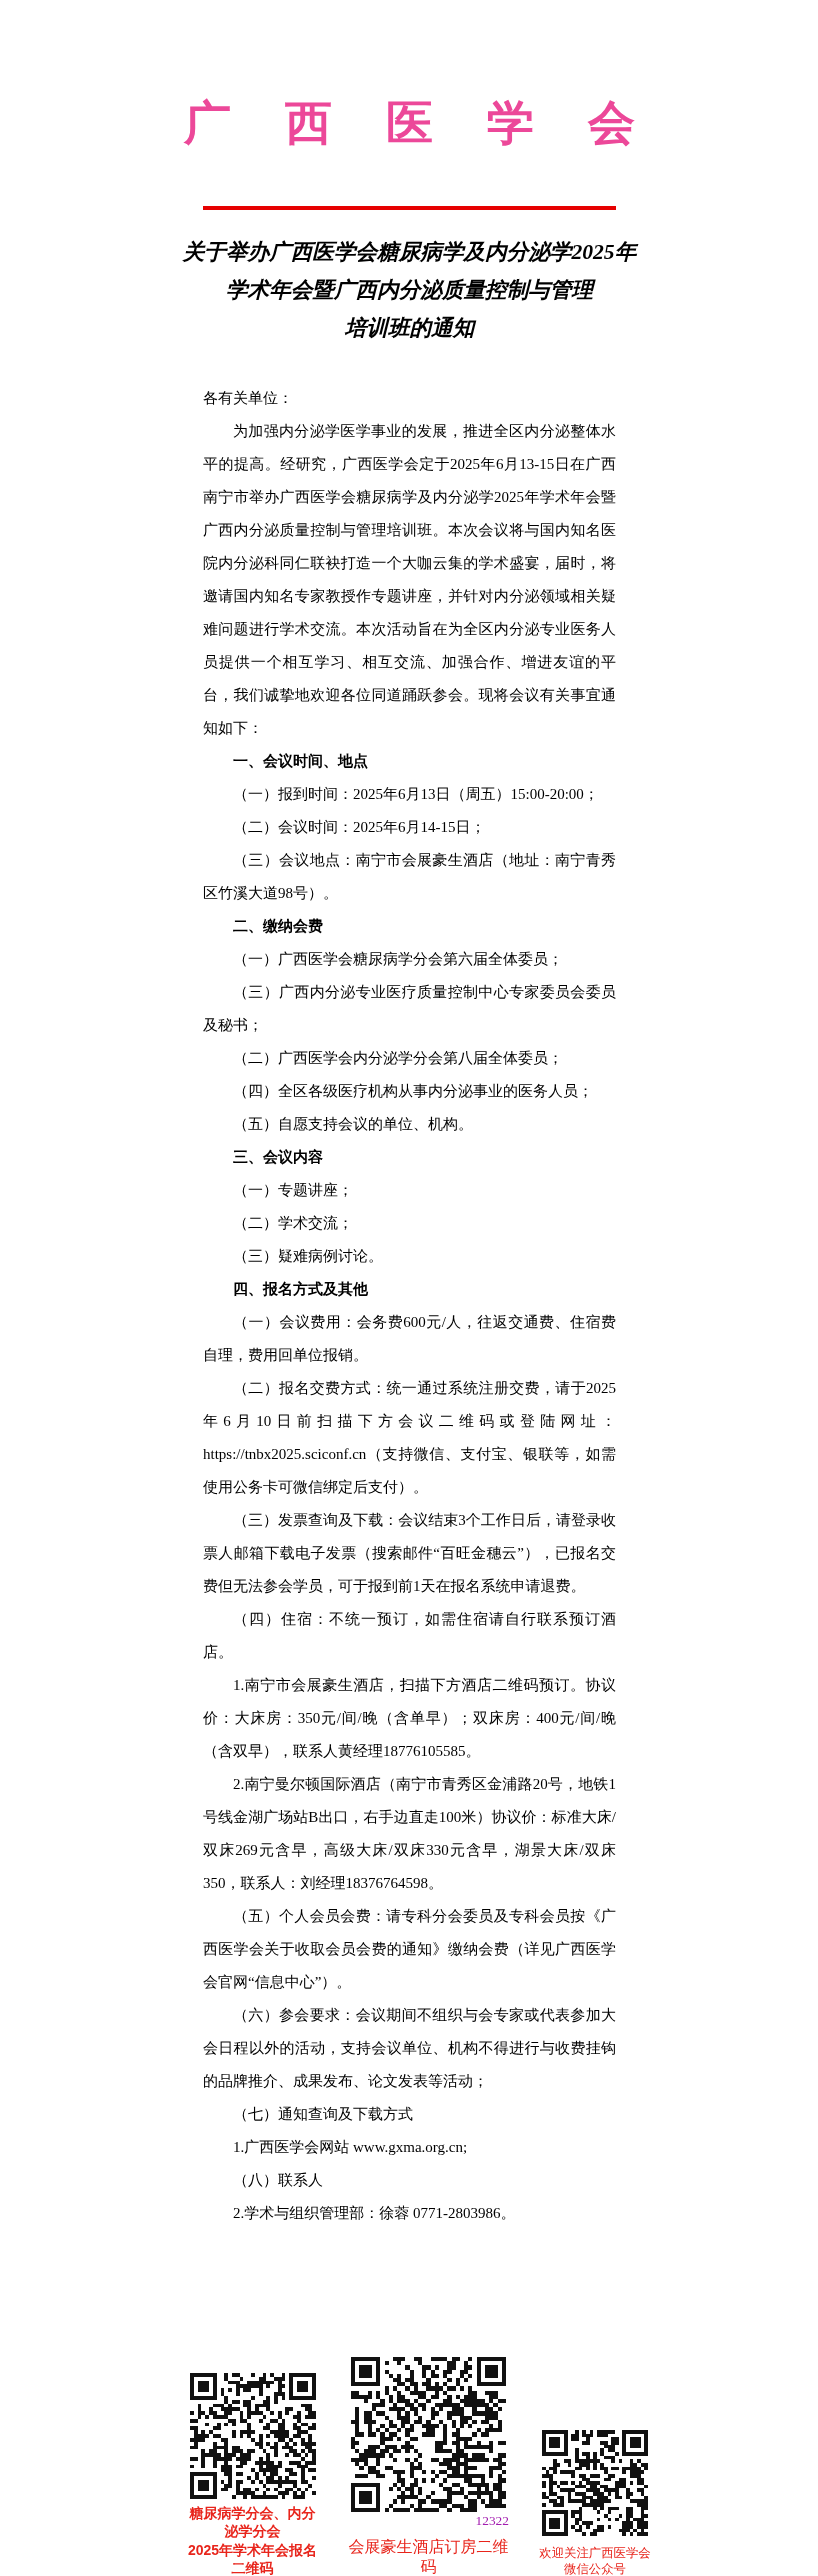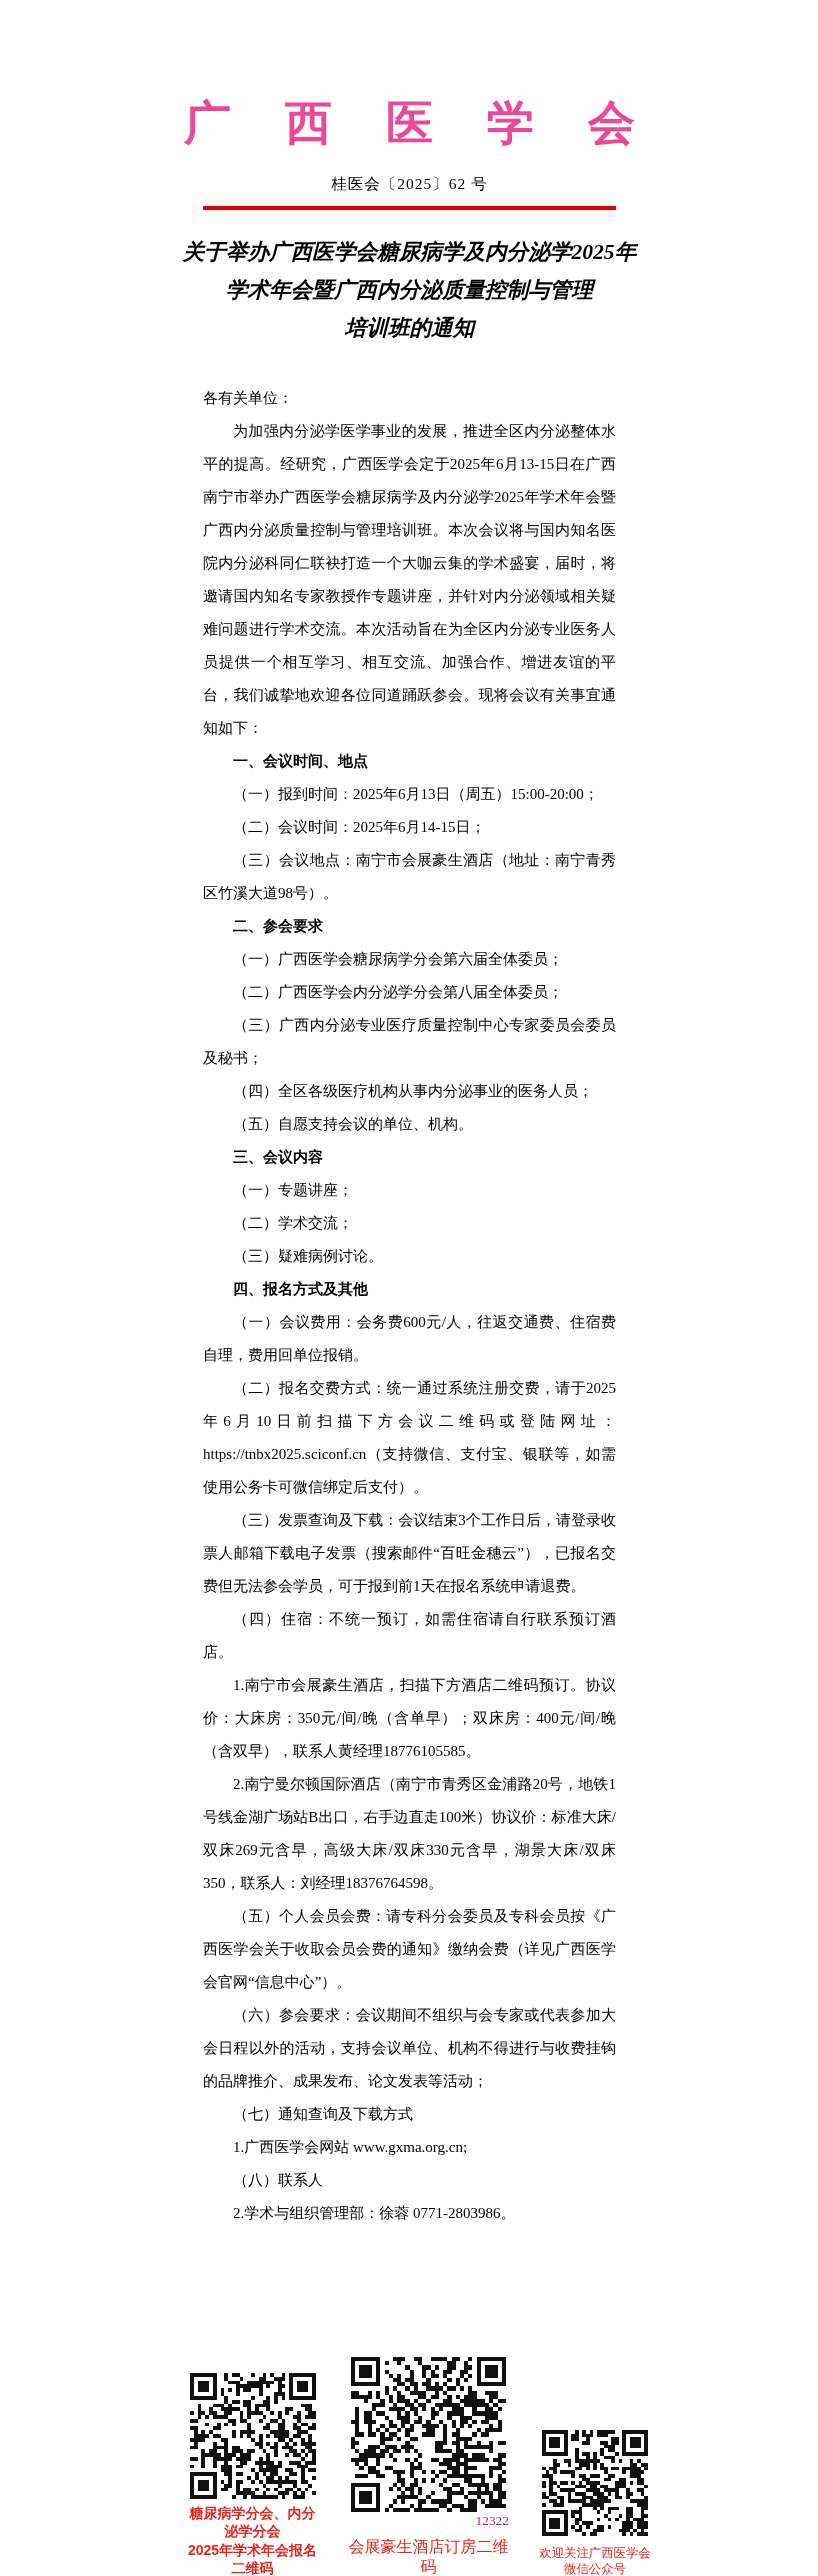--- a/index.html
+++ b/index.html
@@ -35,40 +35,39 @@
   .qr-caption-small{color:#e8251c;font-size:12.4px;line-height:16.5px;text-align:center;margin-top:9.3px;}
   .qr-code-label{width:100%;text-align:right;color:#a21caf;font-size:13.4px;line-height:15.5px;margin-top:1px;
                  font-family:"Liberation Serif","DejaVu Serif",serif;}
 </style>
 </head>
 <body>
 
 <div class="page">
 
   <div class="masthead">广西医学会</div>
-  <div class="doc-no">桂医会〔2025〕62 号</div>
   <div class="red-rule"></div>
 
   <div class="notice-title">
     <div>关于举办广西医学会糖尿病学及内分泌学2025年</div>
     <div>学术年会暨广西内分泌质量控制与管理</div>
     <div>培训班的通知</div>
   </div>
 
   <div class="notice-body" id="body-text">
       <div class="para">各有关单位：</div>
       <div class="para ind">为加强内分泌学医学事业的发展，推进全区内分泌整体水平的提高。经研究，广西医学会定于2025年6月13-15日在广西南宁市举办广西医学会糖尿病学及内分泌学2025年学术年会暨广西内分泌质量控制与管理培训班。本次会议将与国内知名医院内分泌科同仁联袂打造一个大咖云集的学术盛宴，届时，将邀请国内知名专家教授作专题讲座，并针对内分泌领域相关疑难问题进行学术交流。本次活动旨在为全区内分泌专业医务人员提供一个相互学习、相互交流、加强合作、增进友谊的平台，我们诚挚地欢迎各位同道踊跃参会。现将会议有关事宜通知如下：</div>
       <div class="para ind b">一、会议时间、地点</div>
       <div class="para ind">（一）报到时间：2025年6月13日（周五）15:00-20:00；</div>
       <div class="para ind">（二）会议时间：2025年6月14-15日；</div>
       <div class="para ind">（三）会议地点：南宁市会展豪生酒店（地址：南宁青秀区竹溪大道98号）。</div>
-      <div class="para ind b">二、参会要求</div>
+      <div class="para ind b">二、缴纳会费</div>
       <div class="para ind">（一）广西医学会糖尿病学分会第六届全体委员；</div>
+      <div class="para ind">（三）广西内分泌专业医疗质量控制中心专家委员会委员及秘书；</div>
       <div class="para ind">（二）广西医学会内分泌学分会第八届全体委员；</div>
-      <div class="para ind">（三）广西内分泌专业医疗质量控制中心专家委员会委员及秘书；</div>
       <div class="para ind">（四）全区各级医疗机构从事内分泌事业的医务人员；</div>
       <div class="para ind">（五）自愿支持会议的单位、机构。</div>
       <div class="para ind b">三、会议内容</div>
       <div class="para ind">（一）专题讲座；</div>
       <div class="para ind">（二）学术交流；</div>
       <div class="para ind">（三）疑难病例讨论。</div>
       <div class="para ind b">四、报名方式及其他</div>
       <div class="para ind">（一）会议费用：会务费600元/人，往返交通费、住宿费自理，费用回单位报销。</div>
       <div class="para ind">（二）报名交费方式：统一通过系统注册交费，请于2025年6月10日前扫描下方会议二维码或登陆网址：https://tnbx2025.sciconf.cn（支持微信、支付宝、银联等，如需使用公务卡可微信绑定后支付）。</div>
       <div class="para ind">（三）发票查询及下载：会议结束3个工作日后，请登录收票人邮箱下载电子发票（搜索邮件“百旺金穗云”），已报名交费但无法参会学员，可于报到前1天在报名系统申请退费。</div>

